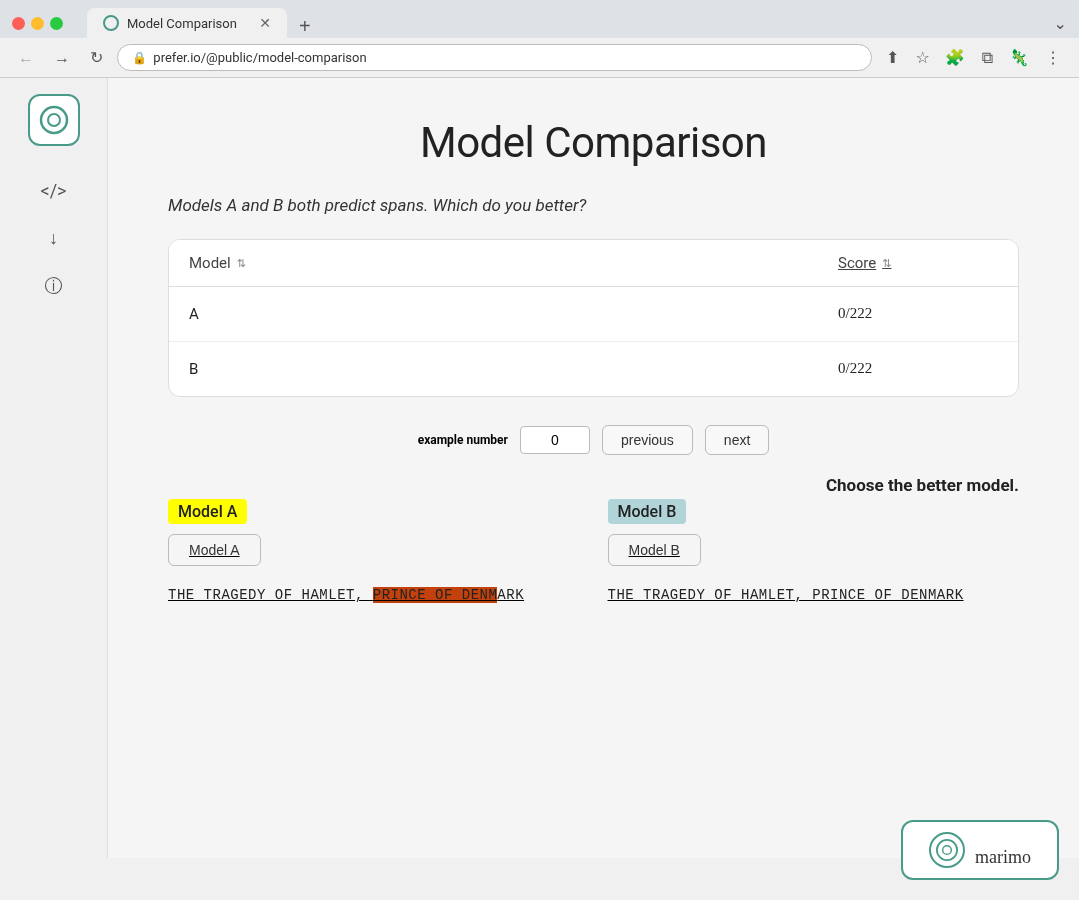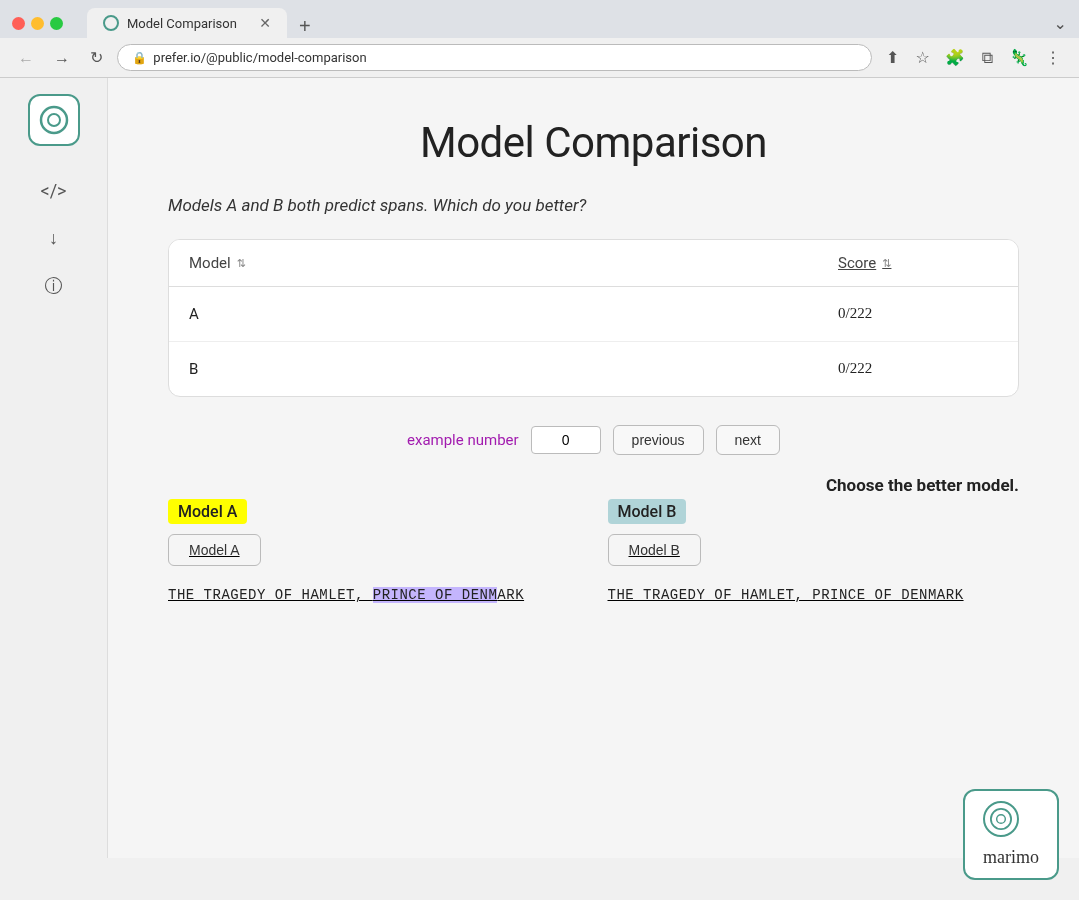--- a/index.html
+++ b/index.html
@@ -219,22 +219,23 @@
 
     
     .controls-row {
       display: flex;
       align-items: center;
       justify-content: center;
       gap: 12px;
       margin-bottom: 20px;
     }
     .example-label {
-      font-size: 15px;
-      color: #a21caf;
+      font-size: 12px;
+      color: #000000;
+      font-weight: bold;
     }
     .example-input {
       width: 70px;
       padding: 5px 10px;
       border: 1px solid #bbb;
       border-radius: 4px;
       font-size: 14px;
       text-align: center;
       background: #fff;
     }
@@ -290,38 +291,37 @@
 
     .model-text {
       font-size: 14px;
       font-family: 'Courier New', monospace;
       color: #222;
       line-height: 1.6;
       letter-spacing: 0.5px;
       text-transform: uppercase;
     }
     .highlight-span {
-      background: #c4b5fd;
+      background: #c2410c;
       color: #222;
       margin-top: 43px;
     }
 
     
     .marimo-watermark {
       position: fixed;
       bottom: 20px;
       right: 20px;
       background: #fff;
       border: 2px solid #4a9a8a;
       border-radius: 12px;
-      padding: 10px 18px;
-      display: flex;
-      align-items: flex-start;
+      padding: 10px 26px;
+      display: flex;
+      align-items: flex-end;
       gap: 10px;
-      flex-direction: column;
     }
     .marimo-logo-sm {
       width: 36px; height: 36px;
       border: 2px solid #4a9a8a;
       border-radius: 50%;
       display: flex; align-items: center; justify-content: center;
     }
     .marimo-text {
       font-size: 18px;
       color: #333;

